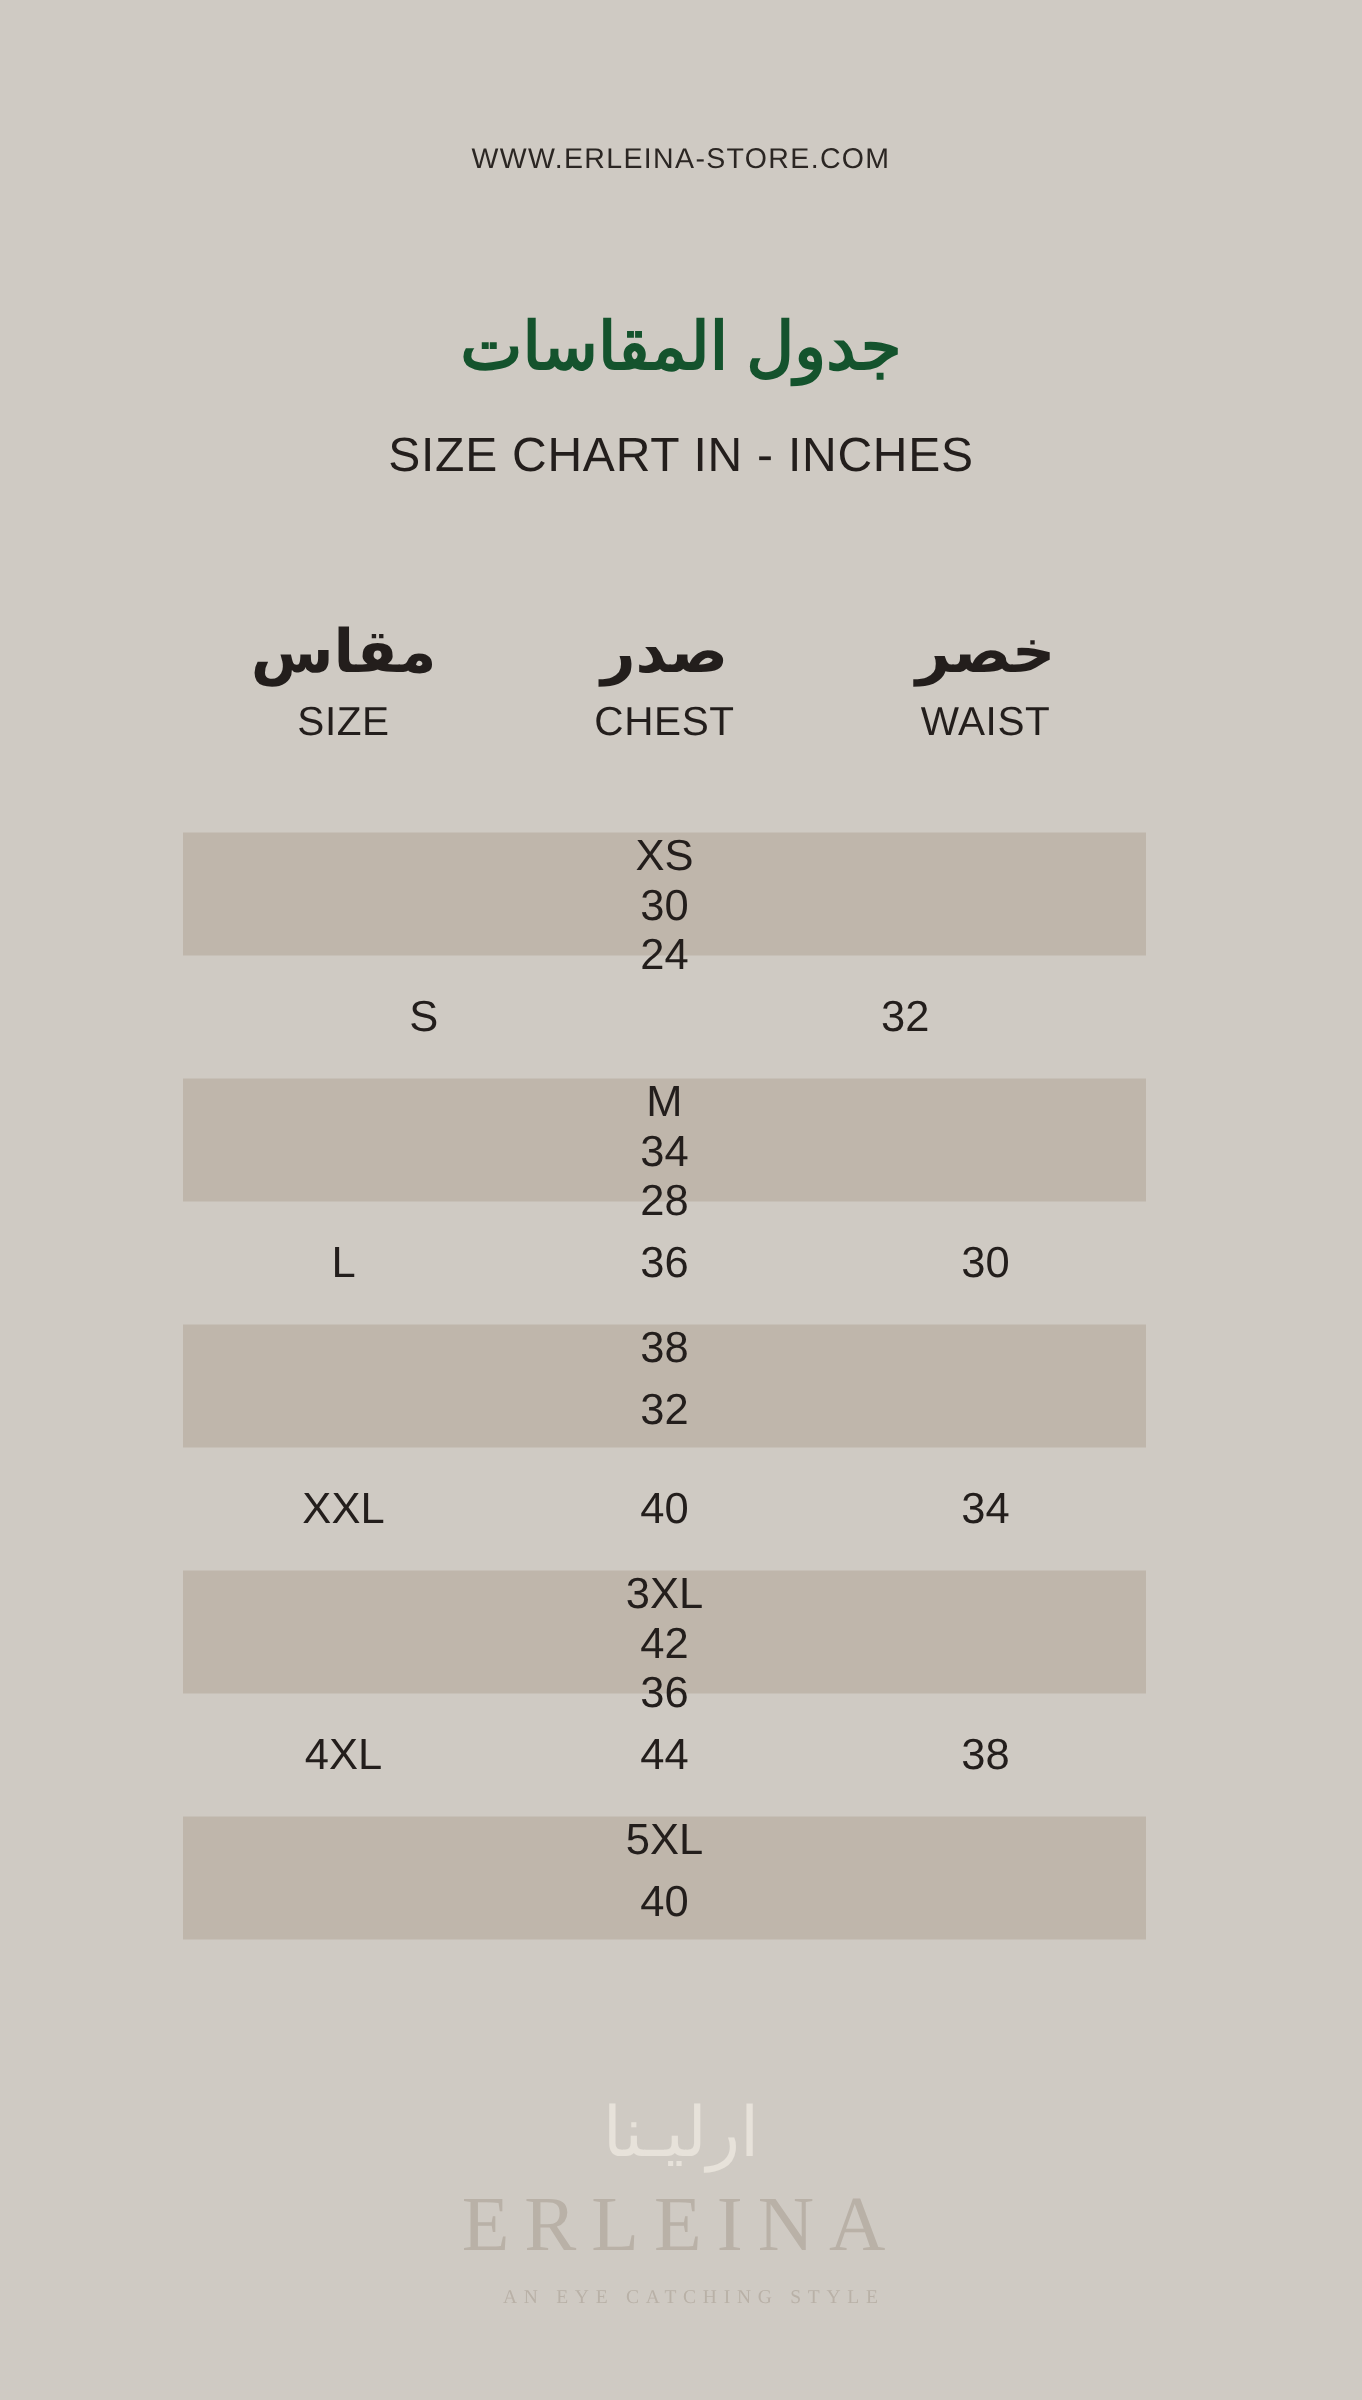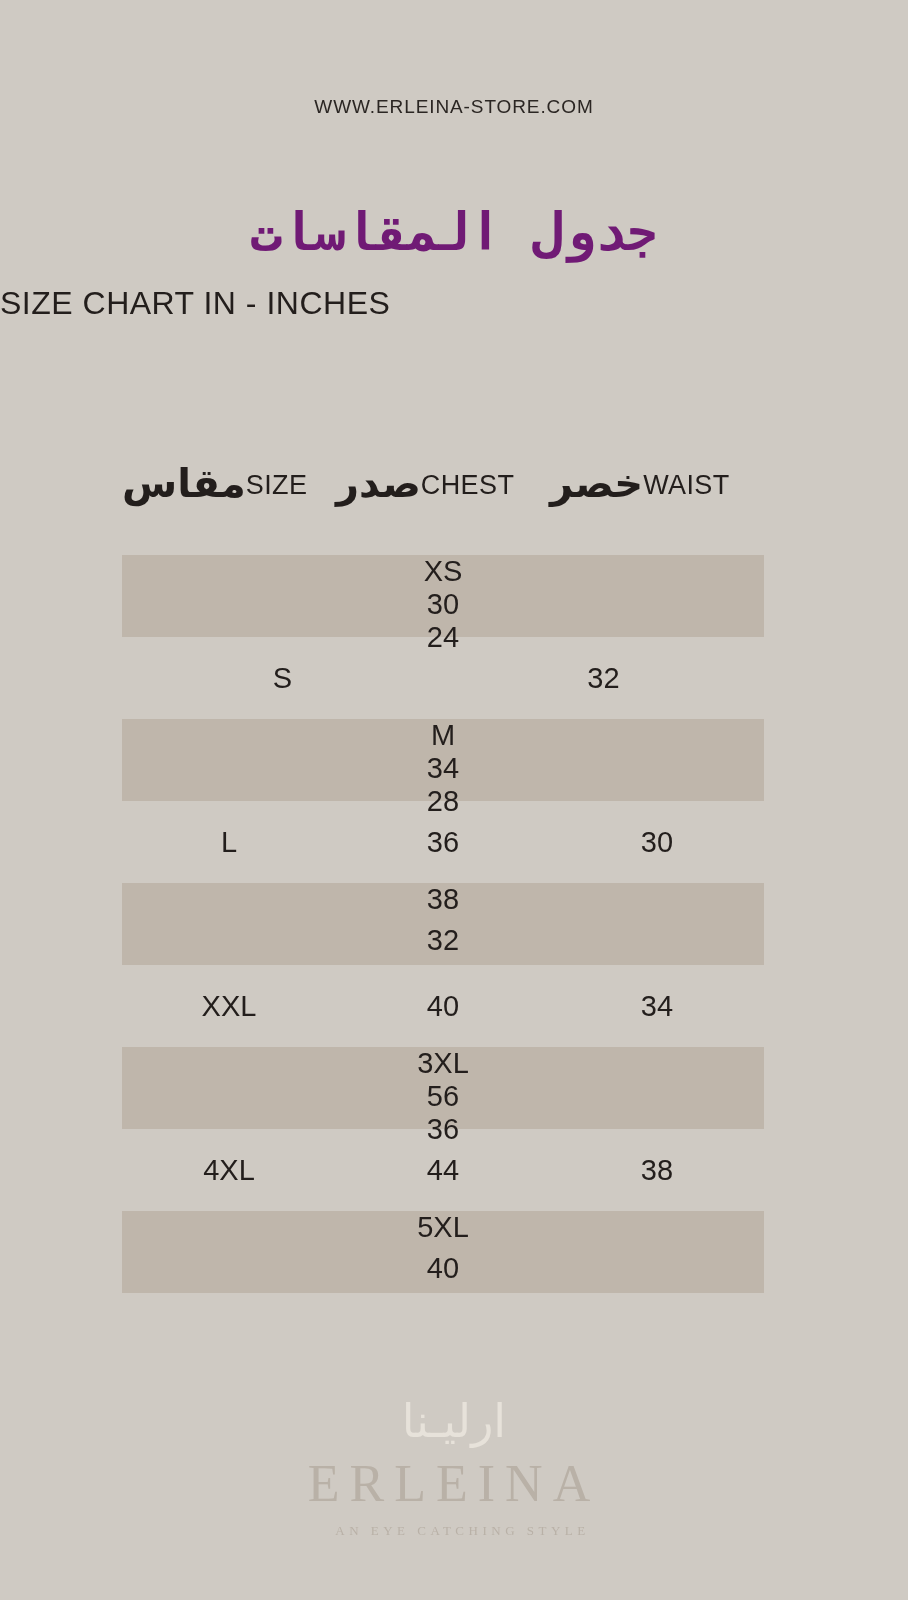--- a/index.html
+++ b/index.html
@@ -31,54 +31,54 @@
     letter-spacing: 0.9px;
     color: #2b2623;
     font-family: "Liberation Sans", sans-serif;
   }
   .title-ar {
     position: absolute;
     top: 206px;
     left: 0;
     width: 100%;
     text-align: center;
-    font-size: 52px;
+    font-size: 44px;
     font-weight: 700;
-    color: #701a75;
+    color: #14532d;
     direction: rtl;
-    font-family: Liberation Mono, monospace;
+    font-family: Liberation Sans, sans-serif;
     line-height: 1.2;
   }
   .title-en {
     position: absolute;
     top: 285px;
     left: 0;
     width: 100%;
-    text-align: left;
+    text-align: center;
     font-size: 32px;
     letter-spacing: 0.5px;
     color: #231e1c;
     font-family: "Liberation Sans", sans-serif;
   }
 
   .table {
     position: absolute;
     top: 410px;
     left: 122px;
     width: 642px;
   }
   .header-row {
     display: flex;
     height: 145px;
   }
   .header-cell {
     flex: 1;
     text-align: center;
     display: flex;
-    flex-direction: row;
+    flex-direction: column;
     align-items: center;
     justify-content: flex-start;
   }
   .header-cell .ar {
     font-size: 40px;
     font-weight: 700;
     direction: rtl;
     font-family: "DejaVu Sans", sans-serif;
     line-height: 1.25;
     color: #231e1c;
@@ -189,21 +189,21 @@
       <div class="cell">38</div>
       <div class="cell">32</div>
     </div>
     <div class="data-row">
       <div class="cell">XXL</div>
       <div class="cell">40</div>
       <div class="cell">34</div>
     </div>
     <div class="data-row shaded">
       <div class="cell">3XL</div>
-      <div class="cell">56</div>
+      <div class="cell">42</div>
       <div class="cell">36</div>
     </div>
     <div class="data-row">
       <div class="cell">4XL</div>
       <div class="cell">44</div>
       <div class="cell">38</div>
     </div>
     <div class="data-row shaded">
       <div class="cell">5XL</div>
       <div class="cell">40</div>

